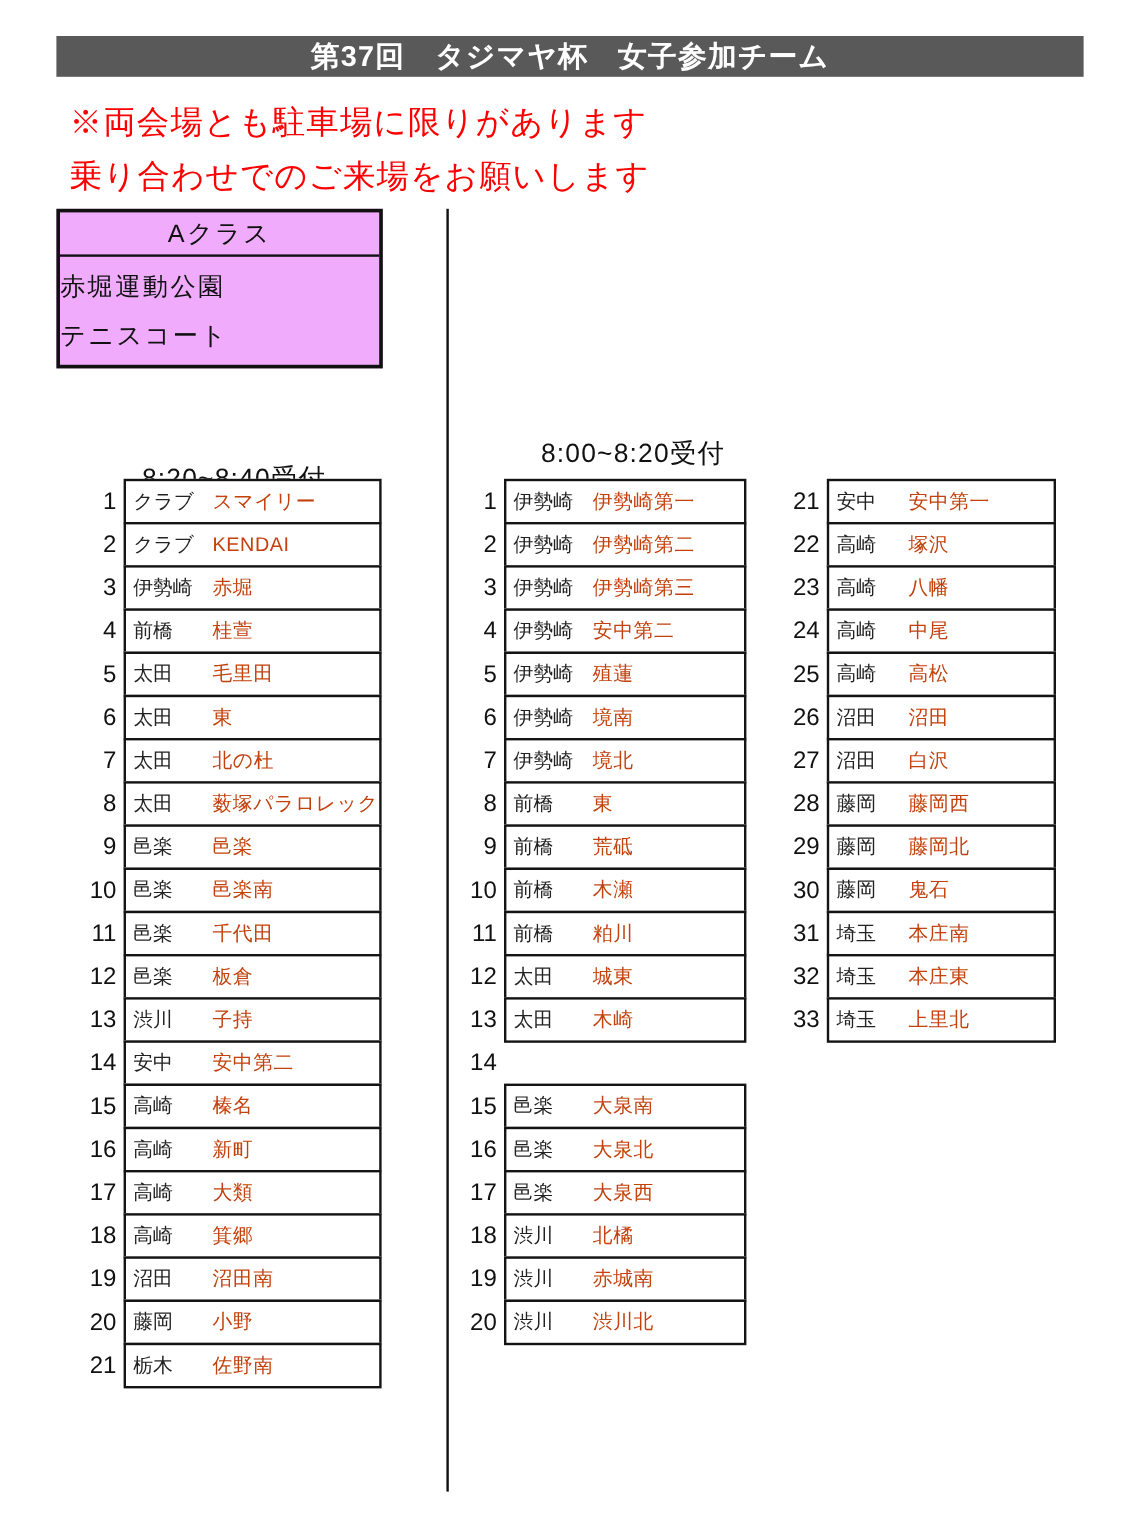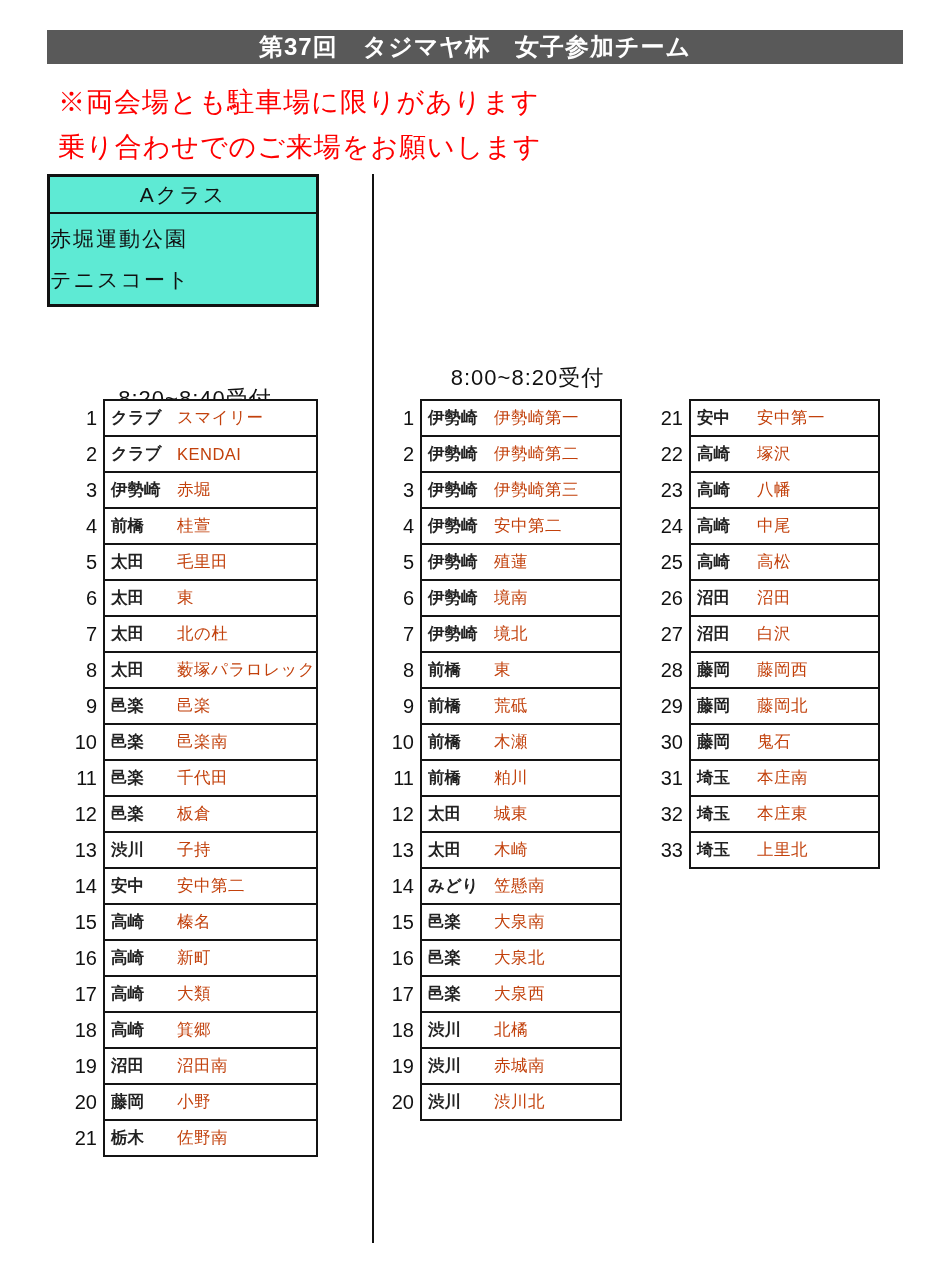--- a/index.html
+++ b/index.html
@@ -15,21 +15,21 @@
 
   .warning {
     position:absolute; left:58px; color:#fe0000; font-weight:normal;
     font-size:27px; letter-spacing:1px; white-space:nowrap;
   }
   .w1 { top:84px; }
   .w2 { top:129px; }
 
   .venue-box {
     position:absolute; top:174px; border:3px solid #111; box-sizing:border-box;
-    background:#5eead4;
+    background:#f0abfc;
   }
   .box-a { left:47px;  width:272px; height:133px; }
   .box-b { left:374px; width:528px; height:133px; }
   .venue-header {
     height:37px; border-bottom:2px solid #111; box-sizing:border-box;
     display:flex; align-items:center; justify-content:center;
     font-size:21px; letter-spacing:2px;
   }
   .venue-body {
     height:90px; display:flex; flex-direction:column;
@@ -72,21 +72,21 @@
   .row-cell {
     border:2px solid #141414; box-sizing:border-box; background:#fff;
     display:flex; align-items:center; overflow:hidden; white-space:nowrap;
   }
   .list-a  .row-cell { width:215px; }
   .list-b1 .row-cell { width:202px; }
   .list-b2 .row-cell { width:191px; }
 
   .region {
     display:inline-block; padding-left:6px; box-sizing:border-box;
-    font-size:16.5px; color:#222; flex:0 0 auto;font-weight:bold;
+    font-size:16.5px; color:#222; flex:0 0 auto;
   }
   .list-a  .region { width:72px; }
   .list-b1 .region { width:72px; }
   .list-b2 .region { width:66px; }
   .team { font-size:16.5px; color:#c2410c; letter-spacing:0.5px; }
 </style>
 </head>
 <body>
 
 <div class="page">
@@ -346,24 +346,20 @@
       </div>
       <div class="team-row">
         <span class="row-num">13</span>
         <div class="row-cell">
           <span class="region">太田</span>
           <span class="team">木崎</span>
         </div>
       </div>
       <div class="team-row">
         <span class="row-num">14</span>
-        <div class="row-cell">
-          <span class="region">みどり</span>
-          <span class="team">笠懸南</span>
-        </div>
       </div>
       <div class="team-row">
         <span class="row-num">15</span>
         <div class="row-cell">
           <span class="region">邑楽</span>
           <span class="team">大泉南</span>
         </div>
       </div>
       <div class="team-row">
         <span class="row-num">16</span>

